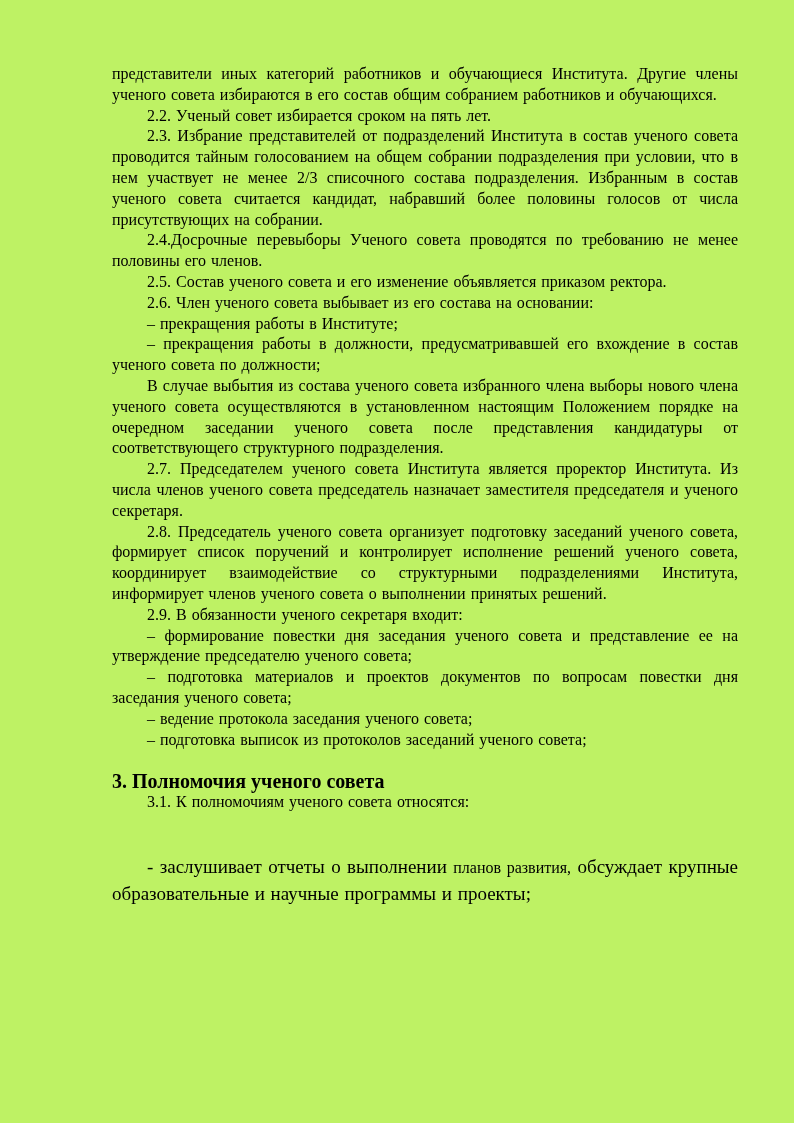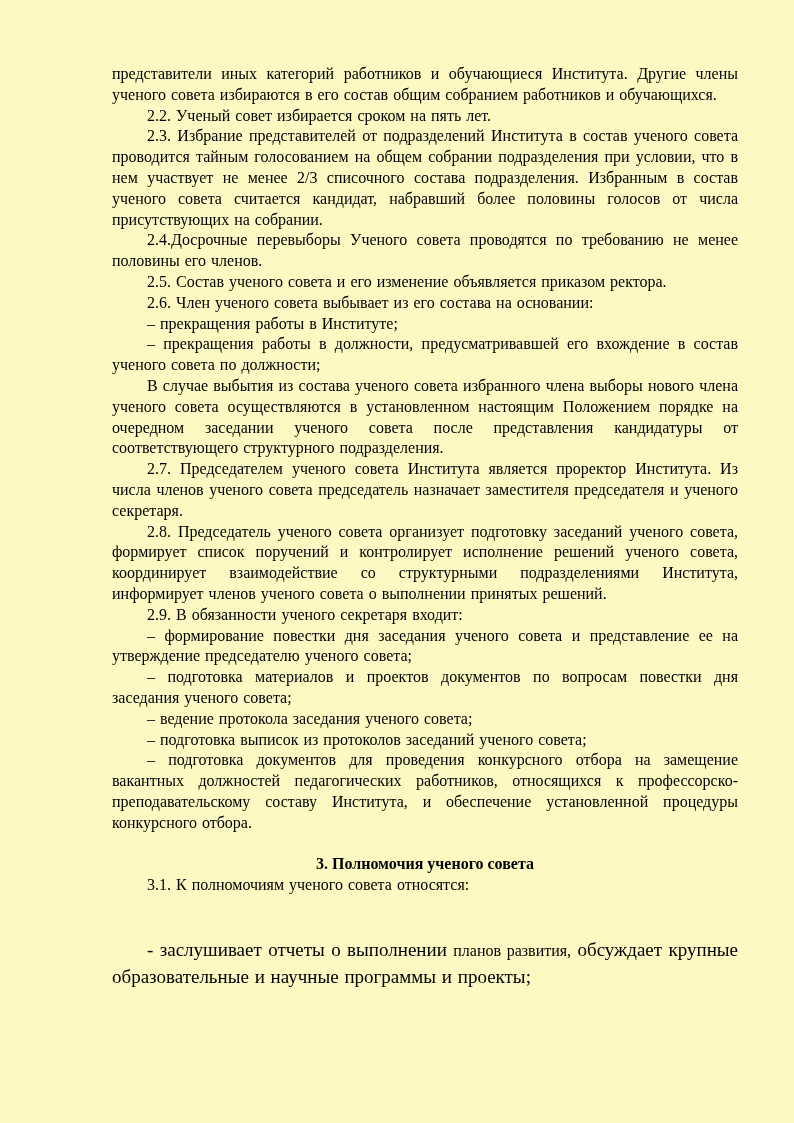--- a/index.html
+++ b/index.html
@@ -5,43 +5,42 @@
   html, body {
     margin: 0;
     padding: 0;
     background: #ffffff;
   }
   .page {
     position: relative;
     box-sizing: border-box;
     width: 794px;
     height: 1123px;
-    background: #fef9c3;
+    background: #bef264;
     color: #000000;
     font-family: "Liberation Serif", "DejaVu Serif", serif;
     padding: 64px 56px 30px 112px;
     overflow: hidden;
   }
   .para {
     margin: 0;
     font-size: 16px;
     line-height: 20.8px;
     text-align: justify;
     text-indent: 35px;
     word-spacing: 1px;
   }
   .para.no-indent {
     text-indent: 0;
   }
   .section-heading {
     margin: 20.8px 0 0 0;
-    font-size: 16px;
+    font-size: 20px;
     line-height: 20.8px;
     font-weight: bold;
-    text-align: center;
     text-indent: 0;
   }
   .para.mixed {
     font-size: 19px;
     line-height: 26px;
     margin-top: 41px;
   }
   .para.mixed .run-normal {
     font-size: 16px;
   }
@@ -59,19 +58,18 @@
   <p class="para">– прекращения работы в Институте;</p>
   <p class="para">– прекращения работы в должности, предусматривавшей его вхождение в состав ученого совета по должности;</p>
   <p class="para">В случае выбытия из состава ученого совета избранного члена выборы нового члена ученого совета осуществляются в установленном настоящим Положением порядке на очередном заседании ученого совета после представления кандидатуры от соответствующего структурного подразделения.</p>
   <p class="para">2.7. Председателем ученого совета Института является проректор Института. Из числа членов ученого совета председатель назначает заместителя председателя и ученого секретаря.</p>
   <p class="para">2.8. Председатель ученого совета организует подготовку заседаний ученого совета, формирует список поручений и контролирует исполнение решений ученого совета, координирует взаимодействие со структурными подразделениями Института, информирует членов ученого совета о выполнении принятых решений.</p>
   <p class="para">2.9. В обязанности ученого секретаря входит:</p>
   <p class="para">– формирование повестки дня заседания ученого совета и представление ее на утверждение председателю ученого совета;</p>
   <p class="para">– подготовка материалов и проектов документов по вопросам повестки дня заседания ученого совета;</p>
   <p class="para">– ведение протокола заседания ученого совета;</p>
   <p class="para">– подготовка выписок из протоколов заседаний ученого совета;</p>
-  <p class="para">– подготовка документов для проведения конкурсного отбора на замещение вакантных должностей педагогических работников, относящихся к профессорско-преподавательскому составу Института, и обеспечение установленной процедуры конкурсного отбора.</p>
 
   <h2 class="section-heading">3. Полномочия ученого совета</h2>
 
   <p class="para">3.1. К полномочиям ученого совета относятся:</p>
   <p class="para mixed"><span class="run-large">- заслушивает отчеты о выполнении </span><span class="run-normal">планов развития,</span><span class="run-large"> обсуждает крупные образовательные и научные программы и проекты;</span></p>
 </div>
 
 </body></html>

